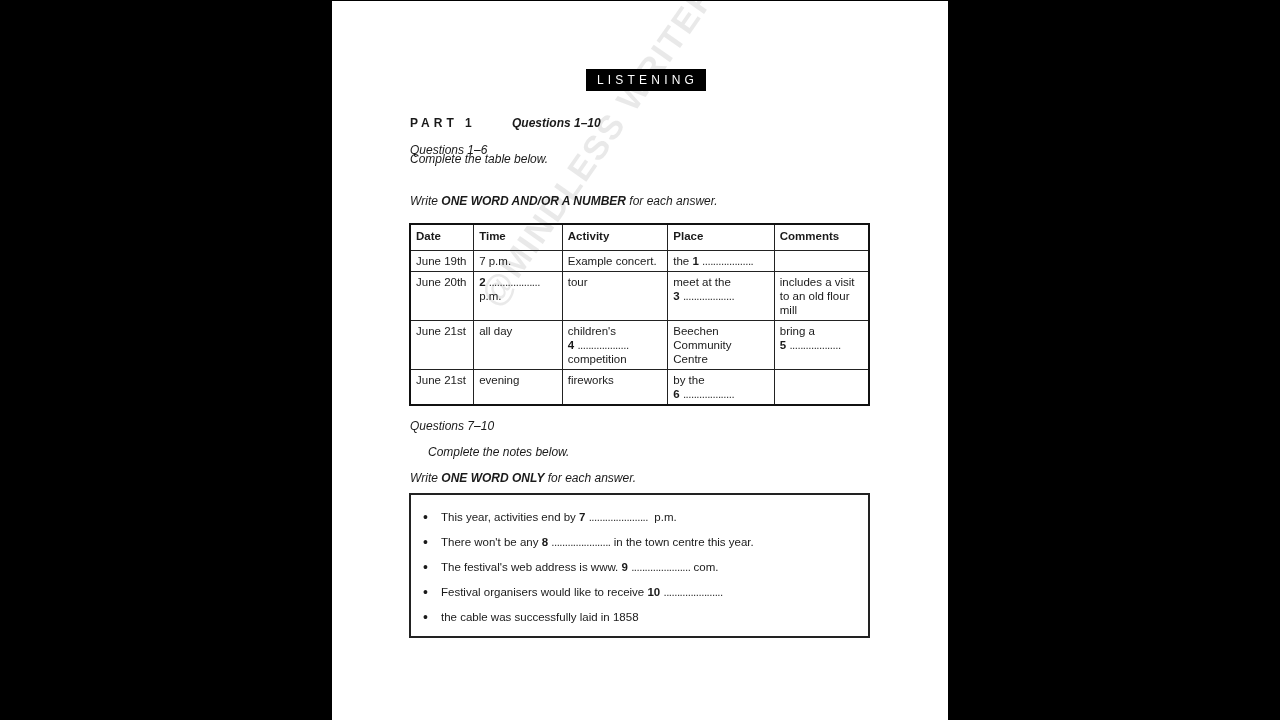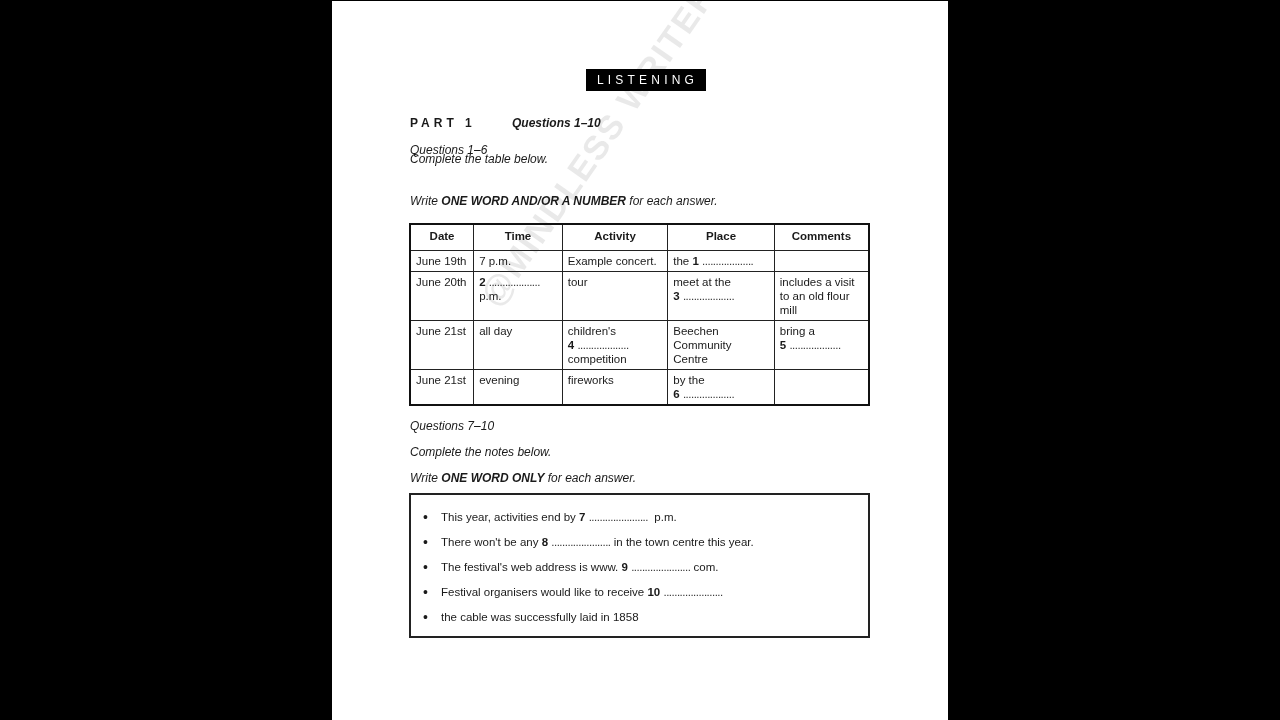--- a/index.html
+++ b/index.html
@@ -10,21 +10,21 @@
   .title-box { left:254px; top:68px; width:120px; height:22px; background:#000; color:#fff;
                font-size:12px; letter-spacing:4.2px; display:flex; align-items:center; justify-content:center;
                padding-left:3px; box-sizing:border-box; }
   .part { left:78px; top:115px; font-size:12px; font-weight:bold; letter-spacing:4px;text-align:center; }
   .qrange { left:180px; top:115px; font-size:12px; font-weight:bold; font-style:italic; }
   .it { font-size:12px; font-style:italic; }
   .it b { font-style:italic; }
   table.tbl { position:absolute; left:77px; top:222px; width:461px; border-collapse:collapse;
               font-size:11.5px; border:2px solid #111; }
   table.tbl th, table.tbl td { border:1px solid #222; vertical-align:top; text-align:left; padding:3px 5px; line-height:14px; }
-  table.tbl th { text-align:center; font-weight:bold; height:17px; padding:4px 5px; }
+  table.tbl th { text-align:left; font-weight:bold; height:17px; padding:4px 5px; }
   .dots { letter-spacing:-0.5px; color:#333; }
   .notes { left:77px; top:492px; width:461px; height:145px; border:2px solid #222; box-sizing:border-box; }
   .notes ul { list-style:none; margin:0; padding:0; position:absolute; left:12px; top:16px; }
   .notes li { font-size:11.5px; height:25px; display:flex; align-items:flex-start; }
   .bullet { width:18px; font-size:14px; line-height:12px; }
   .wm { left:140px; top:290px; font-size:34px; font-weight:bold; color:rgba(120,120,120,0.16);
         transform:rotate(-55deg); transform-origin:left top; white-space:nowrap; letter-spacing:2px; }
 </style>
 </head>
 <body>
@@ -86,21 +86,21 @@
         <td>June 21st</td>
         <td>evening</td>
         <td>fireworks</td>
         <td><span>by the</span><br><b>6</b> <span class="dots">...................</span></td>
         <td></td>
       </tr>
     </tbody>
   </table>
 
   <div class="abs it" style="left:78px;top:418px;">Questions 7–10</div>
-  <div class="abs it" style="left:78px;top:444px;text-align:right;">Complete the notes below.</div>
+  <div class="abs it" style="left:96px;top:444px;text-align:right;">Complete the notes below.</div>
   <div class="abs it" style="left:78px;top:470px;">
     <span>Write </span><b>ONE WORD ONLY</b><span> for each answer.</span>
   </div>
 
   <div class="abs notes">
     <ul>
       <li>
           <span class="bullet">•</span>
           <span><span>This year, activities end by </span><b>7</b> <span class="dots">......................</span><span style="white-space:pre">  p.m.</span></span>
         </li>

